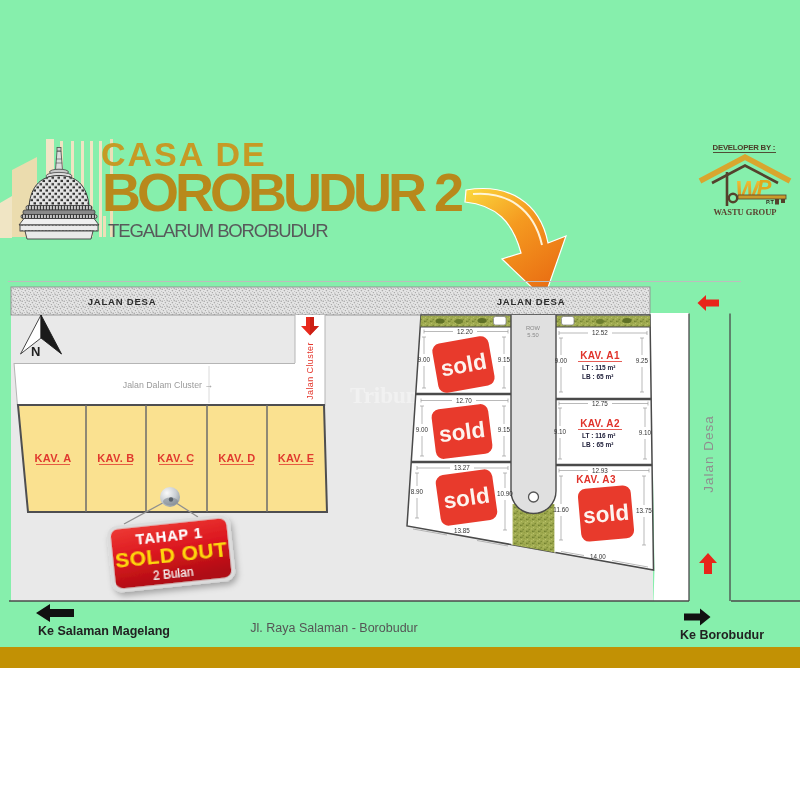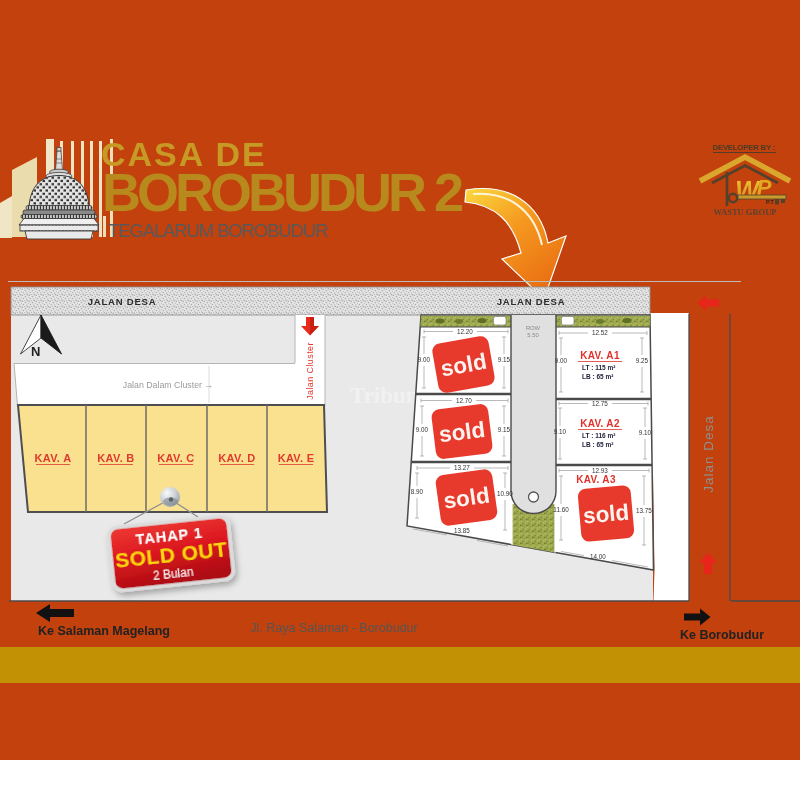--- a/index.html
+++ b/index.html
@@ -1,15 +1,15 @@
 <!DOCTYPE html>
 <html><head><meta charset="utf-8">
 <style>
 html,body{margin:0;padding:0;background:#fff;}
-#page{position:relative;width:800px;height:760px;background:#c2410c;overflow:hidden;
+#page{position:relative;width:800px;height:668px;background:#86efac;overflow:hidden;
 font-family:"Liberation Sans",sans-serif;}
 svg{position:absolute;top:0;left:0;}
 </style></head><body>
 <div id="page">
 <svg width="800" height="800" viewBox="0 0 800 800">
 <defs>
 <pattern id="stip" width="7" height="6" patternUnits="userSpaceOnUse">
   <rect width="7" height="6" fill="#E4E4E4"></rect>
   <circle cx="1.2" cy="1.2" r="0.7" fill="#9A9A9A"></circle>
   <circle cx="4.4" cy="2.6" r="0.8" fill="#ACACAC"></circle>

